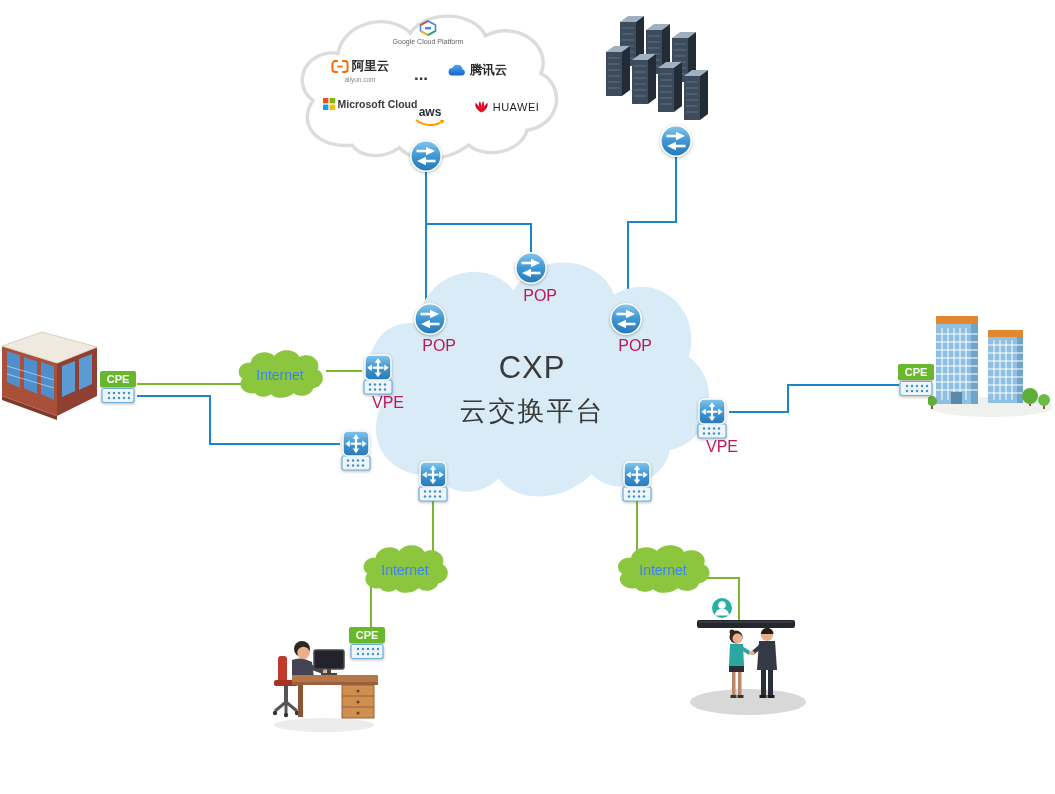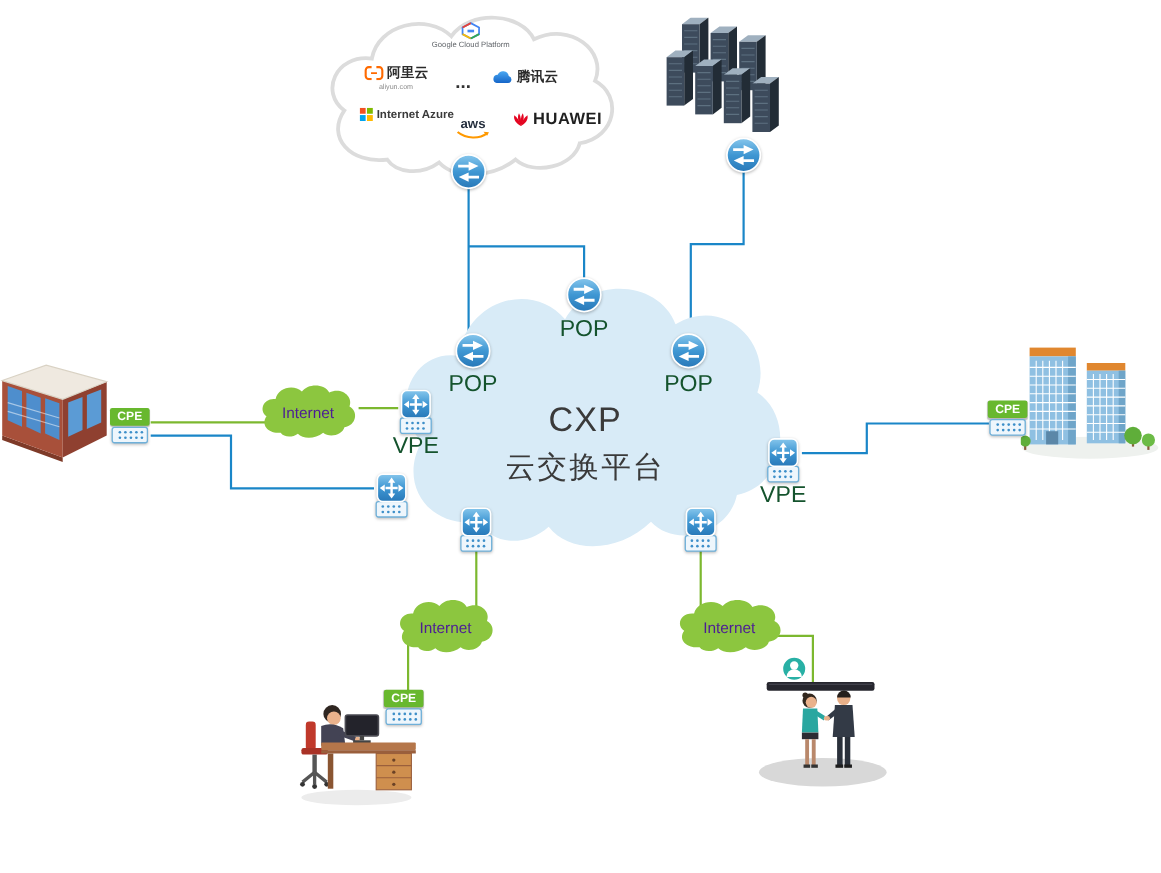--- a/index.html
+++ b/index.html
@@ -1,36 +1,36 @@
 <!DOCTYPE html>
 <html><head>
 <meta charset="utf-8">
 <style>
   html,body{margin:0;padding:0;background:#fff;}
   .canvas{position:relative;width:1055px;height:794px;background:#ffffff;overflow:hidden;
           font-family:"Liberation Sans",sans-serif;padding-left:33px;}
   .abs{position:absolute;}
   .icon{filter:drop-shadow(0 1px 1.5px rgba(0,0,0,.28));}
-  .node-label{position:absolute;z-index:5;font-size:21px;color:#14532d;text-align:center;width:52px;}
-  .title{position:absolute;z-index:5;left:432px;top:350px;width:200px;text-align:center;color:#3a3a3a;margin-top:14px;}
+  .node-label{position:absolute;z-index:5;font-size:16px;color:#be185d;text-align:right;width:52px;}
+  .title{position:absolute;z-index:5;left:432px;top:350px;width:200px;text-align:center;color:#3a3a3a;}
   .title .l1{font-size:31px;letter-spacing:1px;}
   .title .l2{font-size:27px;letter-spacing:2px;margin-top:7px;text-align:center;}
   .inet{position:absolute;z-index:3;}
-  .inet .txt{position:absolute;left:0;right:0;top:20px;text-align:center;color:#4c1d95;font-size:14px;z-index:2;}
+  .inet .txt{position:absolute;left:0;right:0;top:20px;text-align:center;color:#3b82f6;font-size:14px;z-index:2;}
   .cpe{position:absolute;z-index:5;width:36px;display:flex;flex-direction:column;align-items:center;}
   .cpe-tag{background:#68b82e;color:#fff;font-weight:bold;font-size:11px;line-height:16px;width:36px;
            text-align:center;border-radius:2px;box-shadow:0 1px 1px rgba(0,0,0,.25);}
   .pc-item{position:absolute;z-index:3;display:flex;flex-direction:column;align-items:center;}
   .pc-row{display:flex;align-items:center;gap:3px;}
   .pc-google-text{font-size:7px;color:#5f6368;margin-top:2px;white-space:nowrap;}
   .pc-cn{font-size:12.5px;font-weight:bold;color:#2a2a2a;white-space:nowrap;}
   .pc-sub{font-size:6.5px;color:#8a8a8a;margin-top:1px;}
   .pc-azure{font-size:10.5px;font-weight:bold;color:#3b3b3b;white-space:nowrap;}
   .pc-aws{font-size:12px;font-weight:bold;color:#252f3e;line-height:12px;}
-  .pc-huawei{font-size:15px;font-weight:bold;color:#1f1f1f;letter-spacing:.5px;text-align:center;}
+  .pc-huawei{font-size:11px;font-weight:normal;color:#1f1f1f;letter-spacing:.5px;text-align:center;}
   .pc-dots{font-size:17px;font-weight:bold;color:#333;line-height:10px;}
 </style>
 </head>
 <body>
 
 <div class="canvas">
 
   <svg width="0" height="0" style="position:absolute">
     <defs>
       <linearGradient id="gIcon" x1="0" x2="0" y1="0" y2="1">
@@ -105,21 +105,21 @@
     </div>
 
     <div class="pc-item" style="left:26px;top:92px;width:112px">
       <div class="pc-row">
         <svg width="12" height="12" viewBox="0 0 12 12">
           <rect x="0" y="0" width="5.4" height="5.4" fill="#f25022"></rect>
           <rect x="6.6" y="0" width="5.4" height="5.4" fill="#7fba00"></rect>
           <rect x="0" y="6.6" width="5.4" height="5.4" fill="#00a4ef"></rect>
           <rect x="6.6" y="6.6" width="5.4" height="5.4" fill="#ffb900"></rect>
         </svg>
-        <div class="pc-azure">Internet Azure</div>
+        <div class="pc-azure">Microsoft Cloud</div>
       </div>
     </div>
 
     <div class="pc-item" style="left:120px;top:100px;width:44px">
       <div class="pc-aws">aws</div>
       <svg width="32" height="9" viewBox="0 0 32 9">
         <path d="M2 2 C10 8.5 22 8.5 29 3" stroke="#ff9900" stroke-width="2" fill="none"></path>
         <path d="M30.5 2.2 L25.5 1.8 L28.8 5.4 Z" fill="#ff9900"></path>
       </svg>
     </div>

